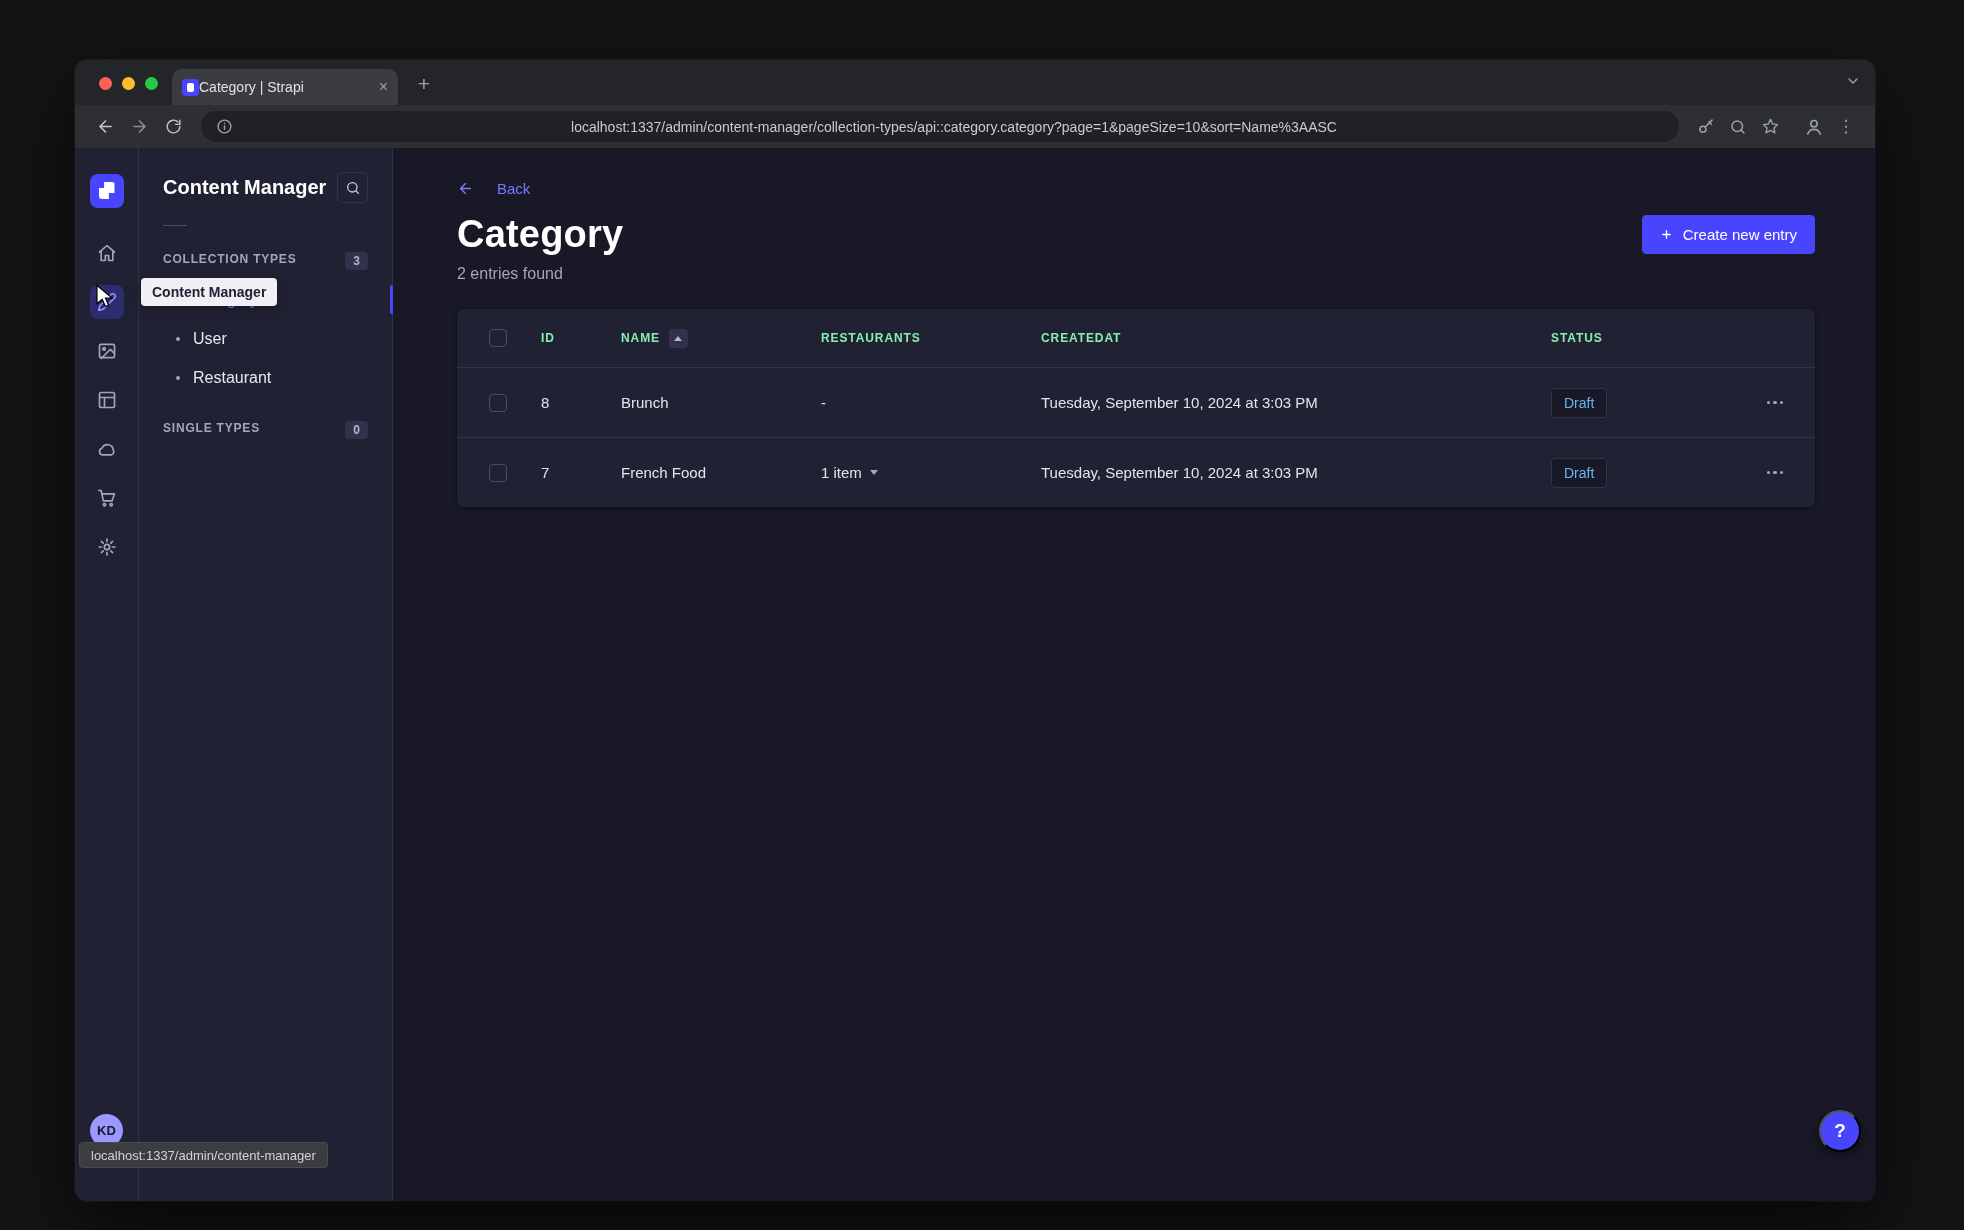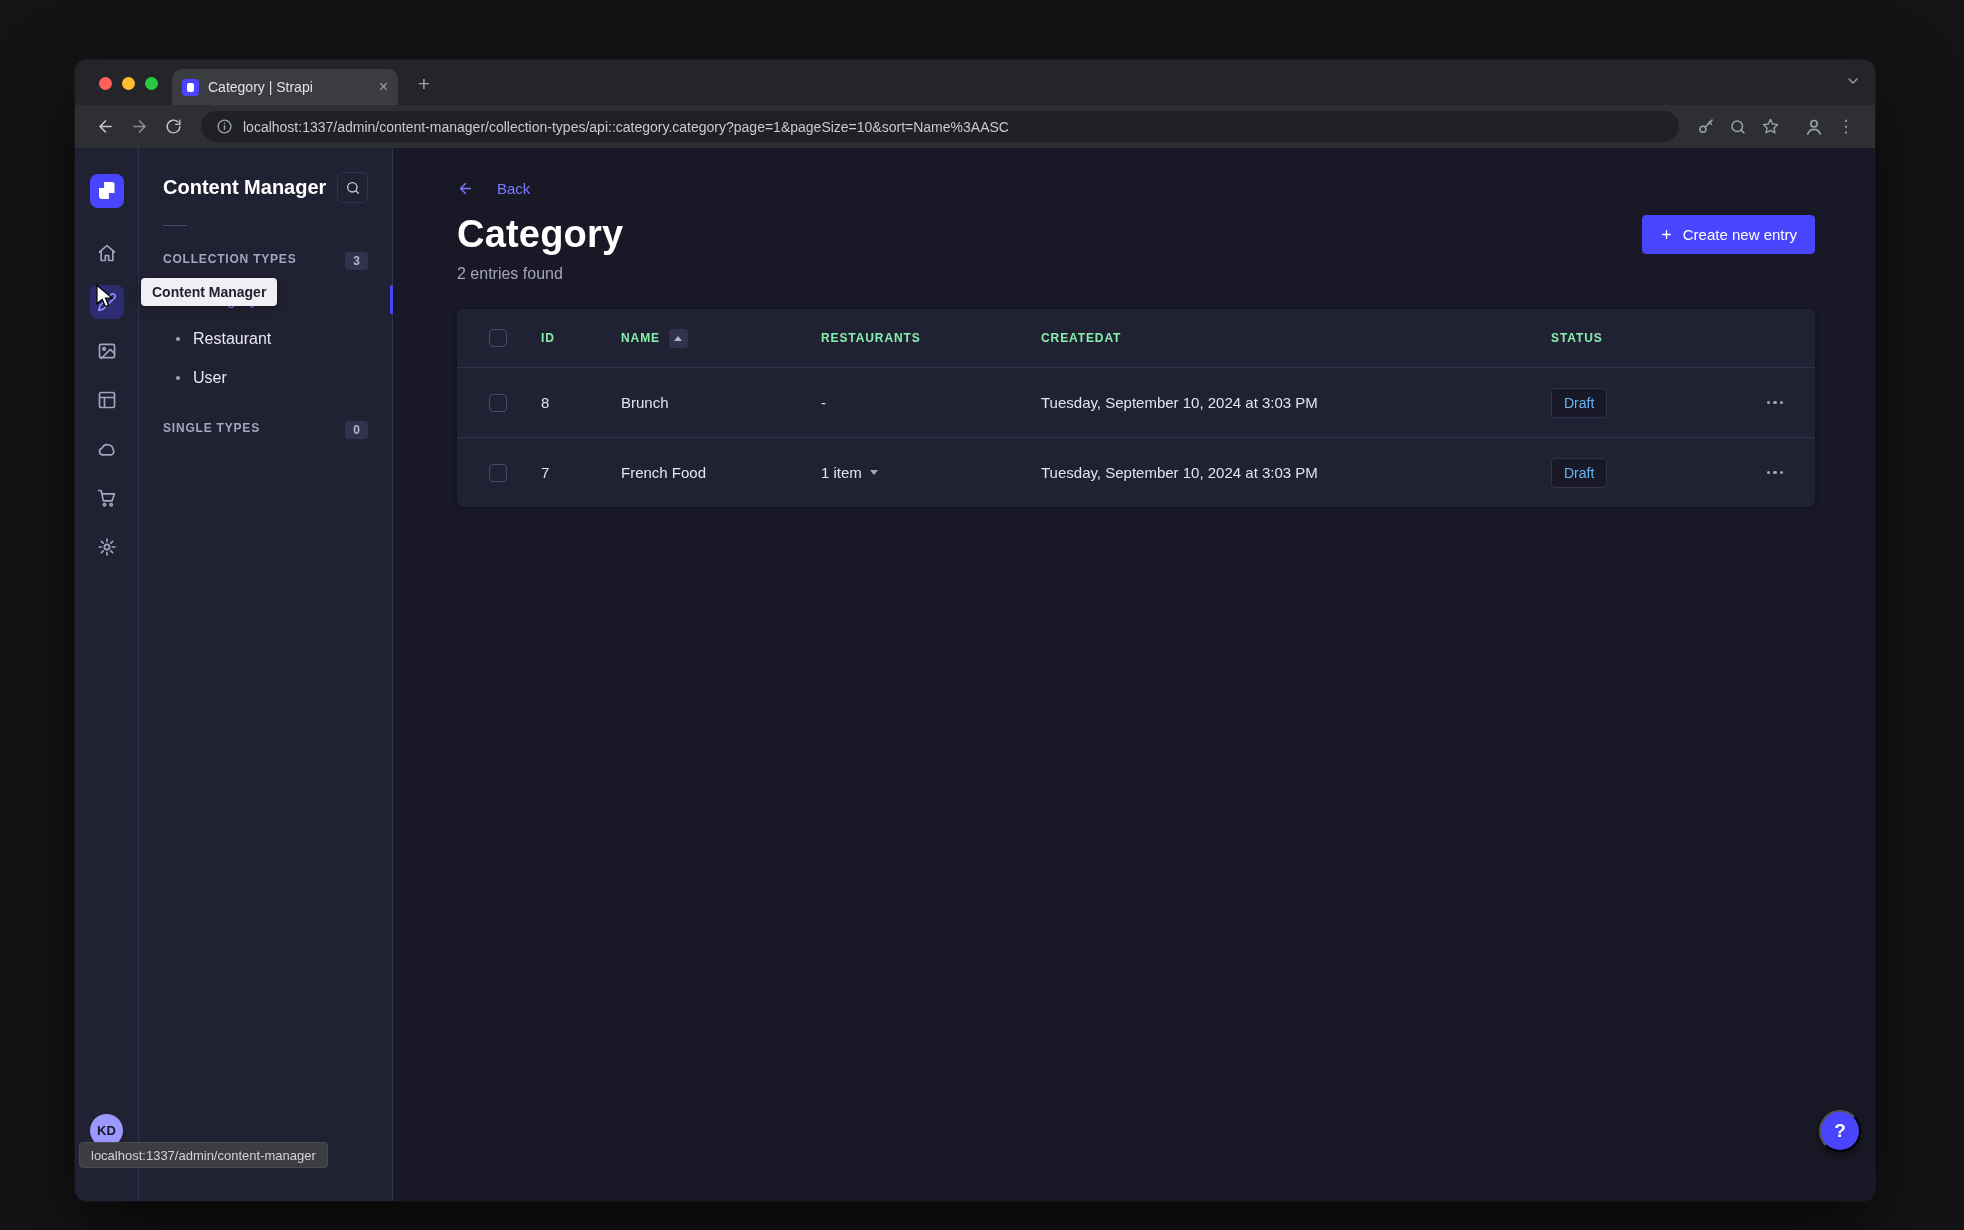--- a/index.html
+++ b/index.html
@@ -8,35 +8,35 @@
   .window { position:absolute; left:75px; top:60px; width:1800px; height:1141px; border-radius:12px;
             background:#181826; overflow:hidden; display:flex; flex-direction:column;
             box-shadow:0 30px 80px rgba(0,0,0,.65), 0 0 0 1px rgba(255,255,255,.05); }
 
   
   .tabstrip { height:45px; background:#242528; position:relative; display:flex; align-items:flex-end; flex-shrink:0; }
   .traffic { position:absolute; left:24px; top:17px; display:flex; gap:10px; }
   .traffic span { width:13px; height:13px; border-radius:50%; }
   .t-red{background:#ff5f57}.t-yellow{background:#febc2e}.t-green{background:#28c840}
   .tab { margin-left:97px; width:226px; height:36px; background:#3b3c40; border-radius:10px 10px 0 0;
-         display:flex; align-items:center; gap:9px; padding:0 10px; color:#dfe1e5; font-size:14px; }
+         display:flex; align-items:center; padding:0 10px; color:#dfe1e5; font-size:14px; }
   .tab-favicon { width:17px; height:17px; border-radius:4px; background:#4945ff; position:relative; flex-shrink:0; }
   .tab-favicon::after { content:""; position:absolute; left:5px; top:4px; width:7px; height:9px; background:#fff; border-radius:2px; }
   .tab-title { flex:1; white-space:nowrap; overflow:hidden; }
   .tab-close { color:#9aa0a6; font-size:16px; line-height:1; }
   .tab-close::before { content:"×"; }
   .new-tab { margin:0 0 7px 12px; width:28px; height:28px; display:grid; place-items:center; color:#9aa0a6; font-size:21px; }
   .new-tab::before { content:"+"; }
   .strip-chevron { position:absolute; right:14px; top:13px; color:#9aa0a6; }
 
   .toolbar { height:43px; background:#2e2f33; display:flex; align-items:center; padding:0 14px; gap:2px; flex-shrink:0; }
   .nav-btn { width:32px; height:32px; display:grid; place-items:center; color:#c3c6c9; border-radius:50%; flex-shrink:0; }
   .nav-btn.dim { color:#8b9094; }
   .omnibox { flex:1; height:31px; margin:0 10px; background:#202124; border-radius:16px;
-             display:flex; align-items:center; gap:10px; padding:0 14px; min-width:0; }
+             display:flex; align-items:center; gap:10px; padding:0 14px; min-width:0;text-align:center; }
   .omni-url { flex:1; color:#c8cbcf; font-size:14px; white-space:nowrap; overflow:hidden; }
   .tool-icon { width:30px; height:30px; display:grid; place-items:center; color:#9aa0a6; flex-shrink:0; }
   .kebab { color:#9aa0a6; font-size:17px; }
   .kebab::before { content:"⋮"; }
 
   
   .app { flex:1; display:flex; background:#181826; min-height:0; position:relative; }
 
   .mininav { width:64px; background:#212134; border-right:1px solid #32324d; display:flex; flex-direction:column;
              align-items:center; padding:26px 0 54px; flex-shrink:0; }
@@ -251,25 +251,25 @@
       <div class="section-row">
         <span class="section-label">COLLECTION TYPES</span>
         <span class="section-badge">3</span>
       </div>
       <div class="subnav-item active">
         <span class="dot"></span>
         <span>Category</span>
       </div>
       <div class="subnav-item">
         <span class="dot"></span>
-        <span>Restaurant</span>
+        <span>User</span>
       </div>
       <div class="subnav-item">
         <span class="dot"></span>
-        <span>User</span>
+        <span>Restaurant</span>
       </div>
 
       <div class="section-row" style="margin-top:14px">
         <span class="section-label">SINGLE TYPES</span>
         <span class="section-badge">0</span>
       </div>
     </aside>
 
     <main class="main">
       <a class="back-link">

